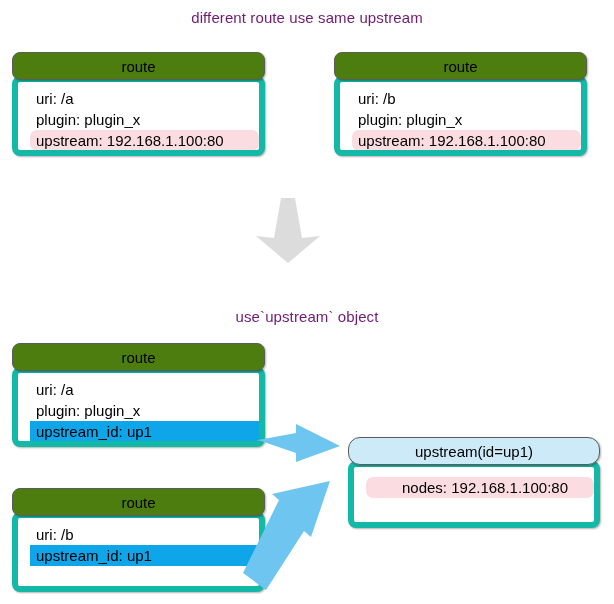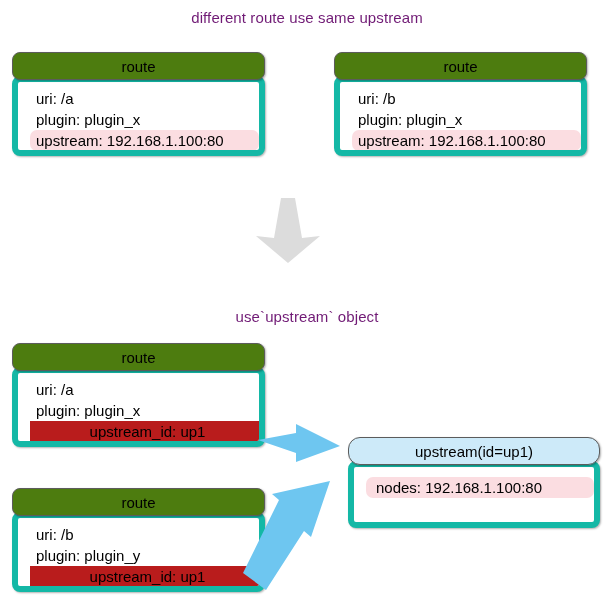--- a/index.html
+++ b/index.html
@@ -76,37 +76,37 @@
     overflow: hidden;
     z-index: 1;
   }
   .row {
     font-size: 15px;
     line-height: 21px;
     padding: 0 0 0 6px;
     white-space: nowrap;
   }
   .row.hl-pink { background: #fbdde1; border-radius: 7px; }
-  .row.hl-blue { background: #b91c1c; text-align: center; }
+  .row.hl-blue { background: #0ea5e9; }
 
   
   #node-route-a { left: 12px;  top: 52px;  width: 253px; }
   #node-route-b { left: 334px; top: 52px;  width: 253px; }
   #node-route-a .node-body,
   #node-route-b .node-body { height: 80px; }
 
   
   #node-route-c { left: 12px;  top: 343px; width: 253px; }
   #node-route-d { left: 12px;  top: 488px; width: 253px; }
   #node-route-c .node-body,
   #node-route-d .node-body { height: 80px; }
 
   
   #node-upstream { left: 348px; top: 437px; width: 252px; }
-  #node-upstream .node-body { height: 67px; padding-top: 10px; }
+  #node-upstream .node-body { height: 67px; padding-top: 10px; text-align: center; }
   #node-upstream .node-body .row { padding-left: 10px; }
 
   
   .arrows {
     position: absolute;
     left: 0; top: 0;
     width: 614px;
     height: 604px;
     z-index: 3;
     pointer-events: none;
@@ -145,21 +145,20 @@
       <div class="row">uri: /a</div>
       <div class="row">plugin: plugin_x</div>
       <div class="row hl-blue">upstream_id: up1</div>
     </div>
   </div>
 
   <div class="node" id="node-route-d">
     <div class="node-header">route</div>
     <div class="node-body">
       <div class="row">uri: /b</div>
-      <div class="row">plugin: plugin_y</div>
       <div class="row hl-blue">upstream_id: up1</div>
     </div>
   </div>
 
   <div class="node" id="node-upstream">
     <div class="node-header accent-blue">upstream(id=up1)</div>
     <div class="node-body">
       <div class="row hl-pink">nodes: 192.168.1.100:80</div>
     </div>
   </div>

